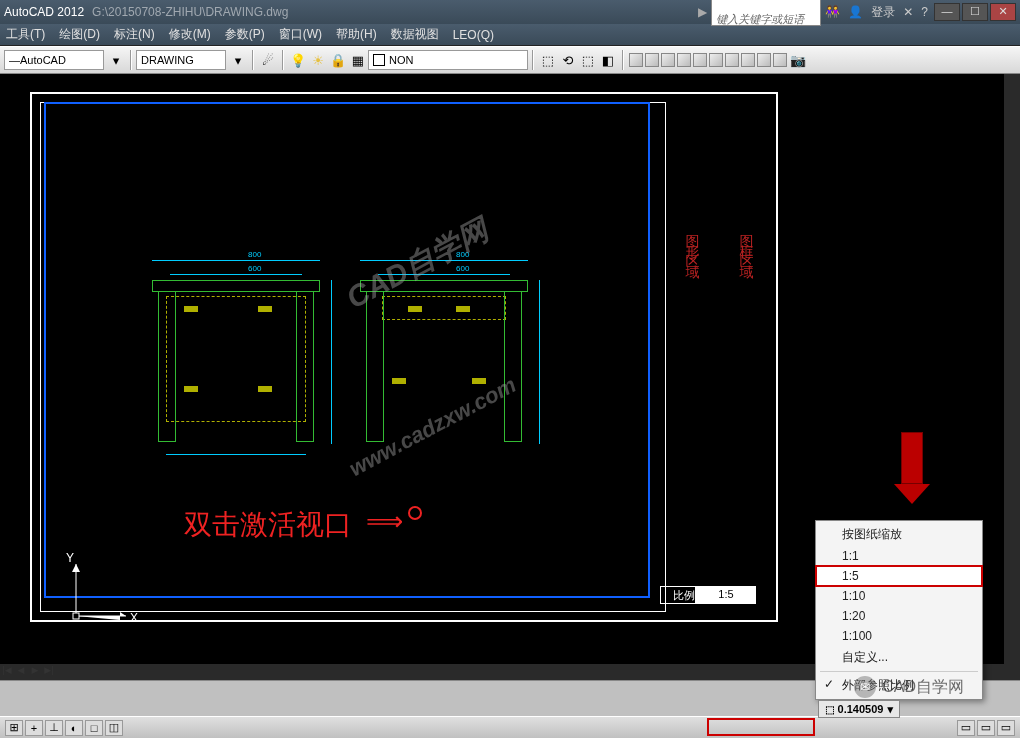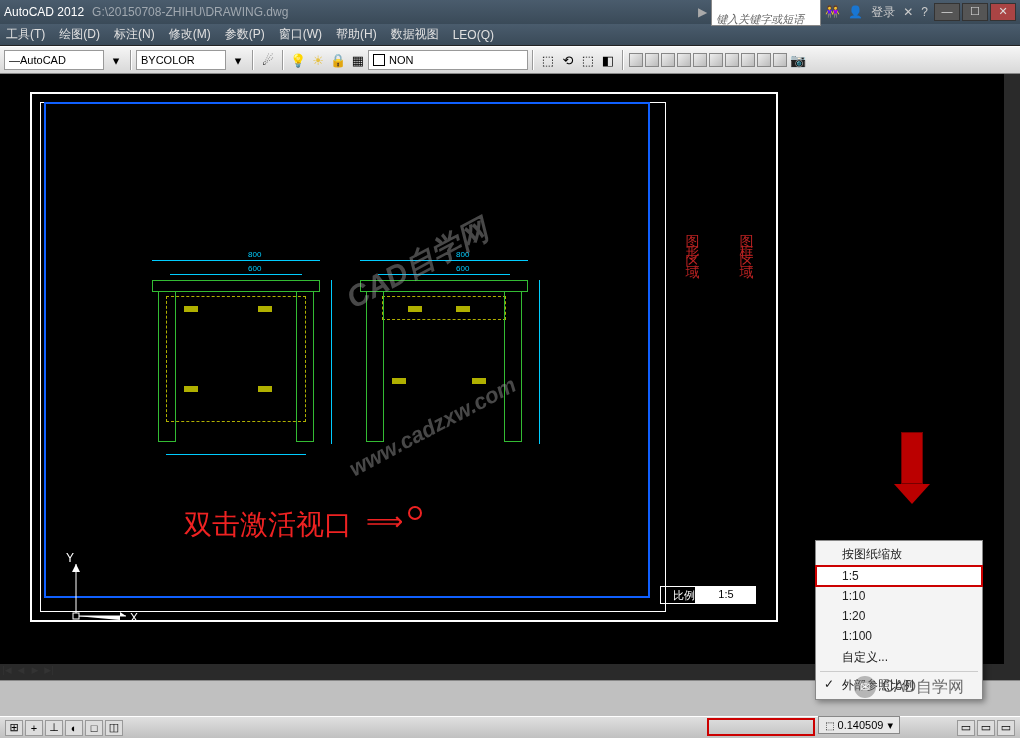--- a/index.html
+++ b/index.html
@@ -62,21 +62,21 @@
   .scroll-h { position: absolute; left: 0; right: 16px; bottom: 0; height: 16px; background: #2a2a2a; }
   
   .cmdline-area { position: absolute; left: 0; right: 0; bottom: 22px; height: 36px; background: #c0c0c0; border-top: 1px solid #888; }
   
   .tabs-bar { position: absolute; left: 0; bottom: 58px; height: 20px; display: flex; align-items: center; }
   .tab-arrow { width: 14px; height: 14px; font-size: 9px; text-align: center; line-height: 14px; color: #333; }
   
   .statusbar { position: absolute; left: 0; right: 0; bottom: 0; height: 22px; background: linear-gradient(#e0e0e0,#c0c0c0); border-top: 1px solid #fff; display: flex; align-items: center; font-size: 11px; padding: 0 4px; }
   .status-seg { border: 1px solid #999; background: #ddd; height: 16px; padding: 0 4px; margin: 0 1px; display: flex; align-items: center; }
   .status-seg.btn { width: 18px; justify-content: center; }
-  .scale-readout { position: absolute; right: 120px; bottom: 4px; border: 1px solid #888; background: #e8e8e8; padding: 0 6px; font-size: 11px; height: 18px; display: flex; align-items: center; }
+  .scale-readout { position: absolute; right: 120px; bottom: 20px; border: 1px solid #888; background: #e8e8e8; padding: 0 6px; font-size: 11px; height: 18px; display: flex; align-items: center; font-weight: bold; }
   .scale-readout::before { content: "⬚"; margin-right: 3px; font-size: 10px; }
   
   .popup-menu { position: absolute; right: 37px; bottom: 38px; width: 168px; background: #f4f4f4; border: 1px solid #888; box-shadow: 2px 2px 6px rgba(0,0,0,.4); font-size: 12px; padding: 2px 0; }
   .popup-item { padding: 3px 8px 3px 26px; color: #222; }
   .popup-item.hl { background: #fff; outline: 2px solid #c00; outline-offset: -1px; }
   .popup-item.check::before { content: "✓"; position: absolute; margin-left: -18px; }
   .popup-sep { height: 1px; background: #ccc; margin: 2px 4px; }
   
   .red-arrow-down { position: absolute; right: 90px; top: 432px; }
   .red-arrow-down .shaft { width: 22px; height: 52px; background: #b00; margin: 0 auto; border: 1px solid #700; }
@@ -117,21 +117,21 @@
   <span>帮助(H)</span>
   <span>数据视图</span>
   <span>LEO(Q)</span>
 </div>
 
 <div class="toolbar">
   <div class="tool-box wide">— <span>AutoCAD</span></div>
   <span class="ticon">▾</span>
   <div class="tool-sep"></div>
   <div class="tool-box wide2">
-      <span>BYCOLOR</span>
+      <span>DRAWING</span>
     </div>
   <span class="ticon">▾</span>
   <div class="tool-sep"></div>
   <span class="ticon">☄</span>
   <div class="tool-sep"></div>
   <span class="ticon bulb">💡</span>
   <span class="ticon sun">☀</span>
   <span class="ticon lock">🔒</span>
   <span class="ticon">▦</span>
   <div class="non-box">
@@ -248,20 +248,21 @@
   <span class="status-seg btn">▭</span>
 </div>
 
 <div class="red-arrow-down">
   <div class="shaft"></div>
     <div class="head"></div>
 </div>
 
 <div class="popup-menu">
   <div class="popup-item">按图纸缩放</div>
+  <div class="popup-item">1:1</div>
   <div class="popup-item hl">1:5</div>
   <div class="popup-item">1:10</div>
   <div class="popup-item">1:20</div>
   <div class="popup-item">1:100</div>
   <div class="popup-item">自定义...</div>
   <div class="popup-sep"></div>
   <div class="popup-item check">外部参照比例</div>
 </div>
 
 <div class="scale-readout">

